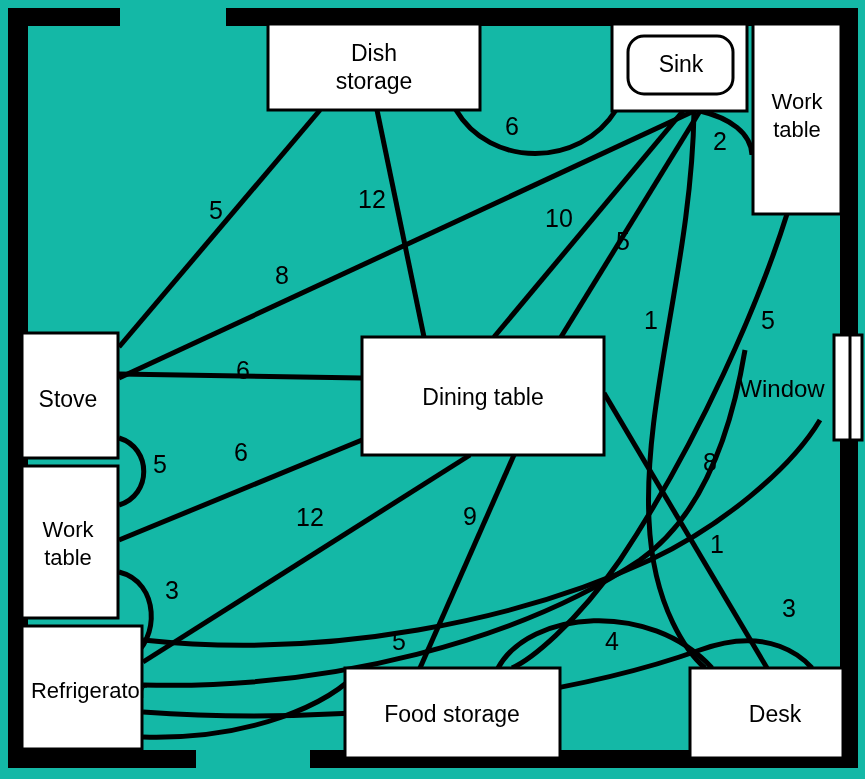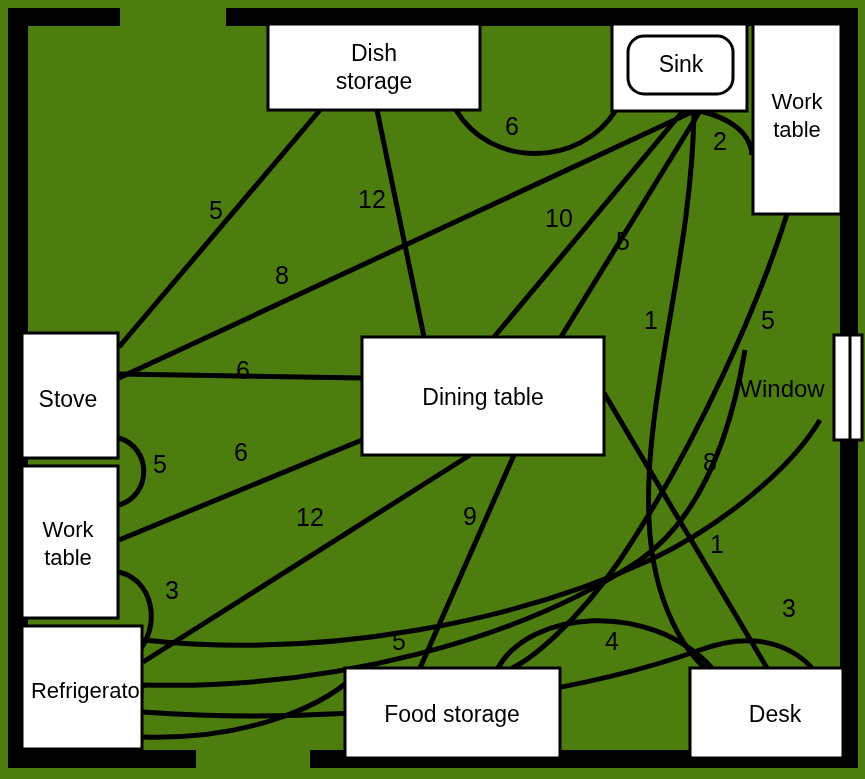--- a/index.html
+++ b/index.html
@@ -7,21 +7,21 @@
     padding: 0;
     background: #ffffff;
   }
   body {
     font-family: "Liberation Sans", sans-serif;
   }
   #stage {
     position: relative;
     width: 865px;
     height: 779px;
-    background: #4d7c0f;
+    background: #14b8a6;
     overflow: hidden;
   }
   #diagram {
     position: absolute;
     left: 0;
     top: 0;
     width: 865px;
     height: 779px;
   }
   .wall {

